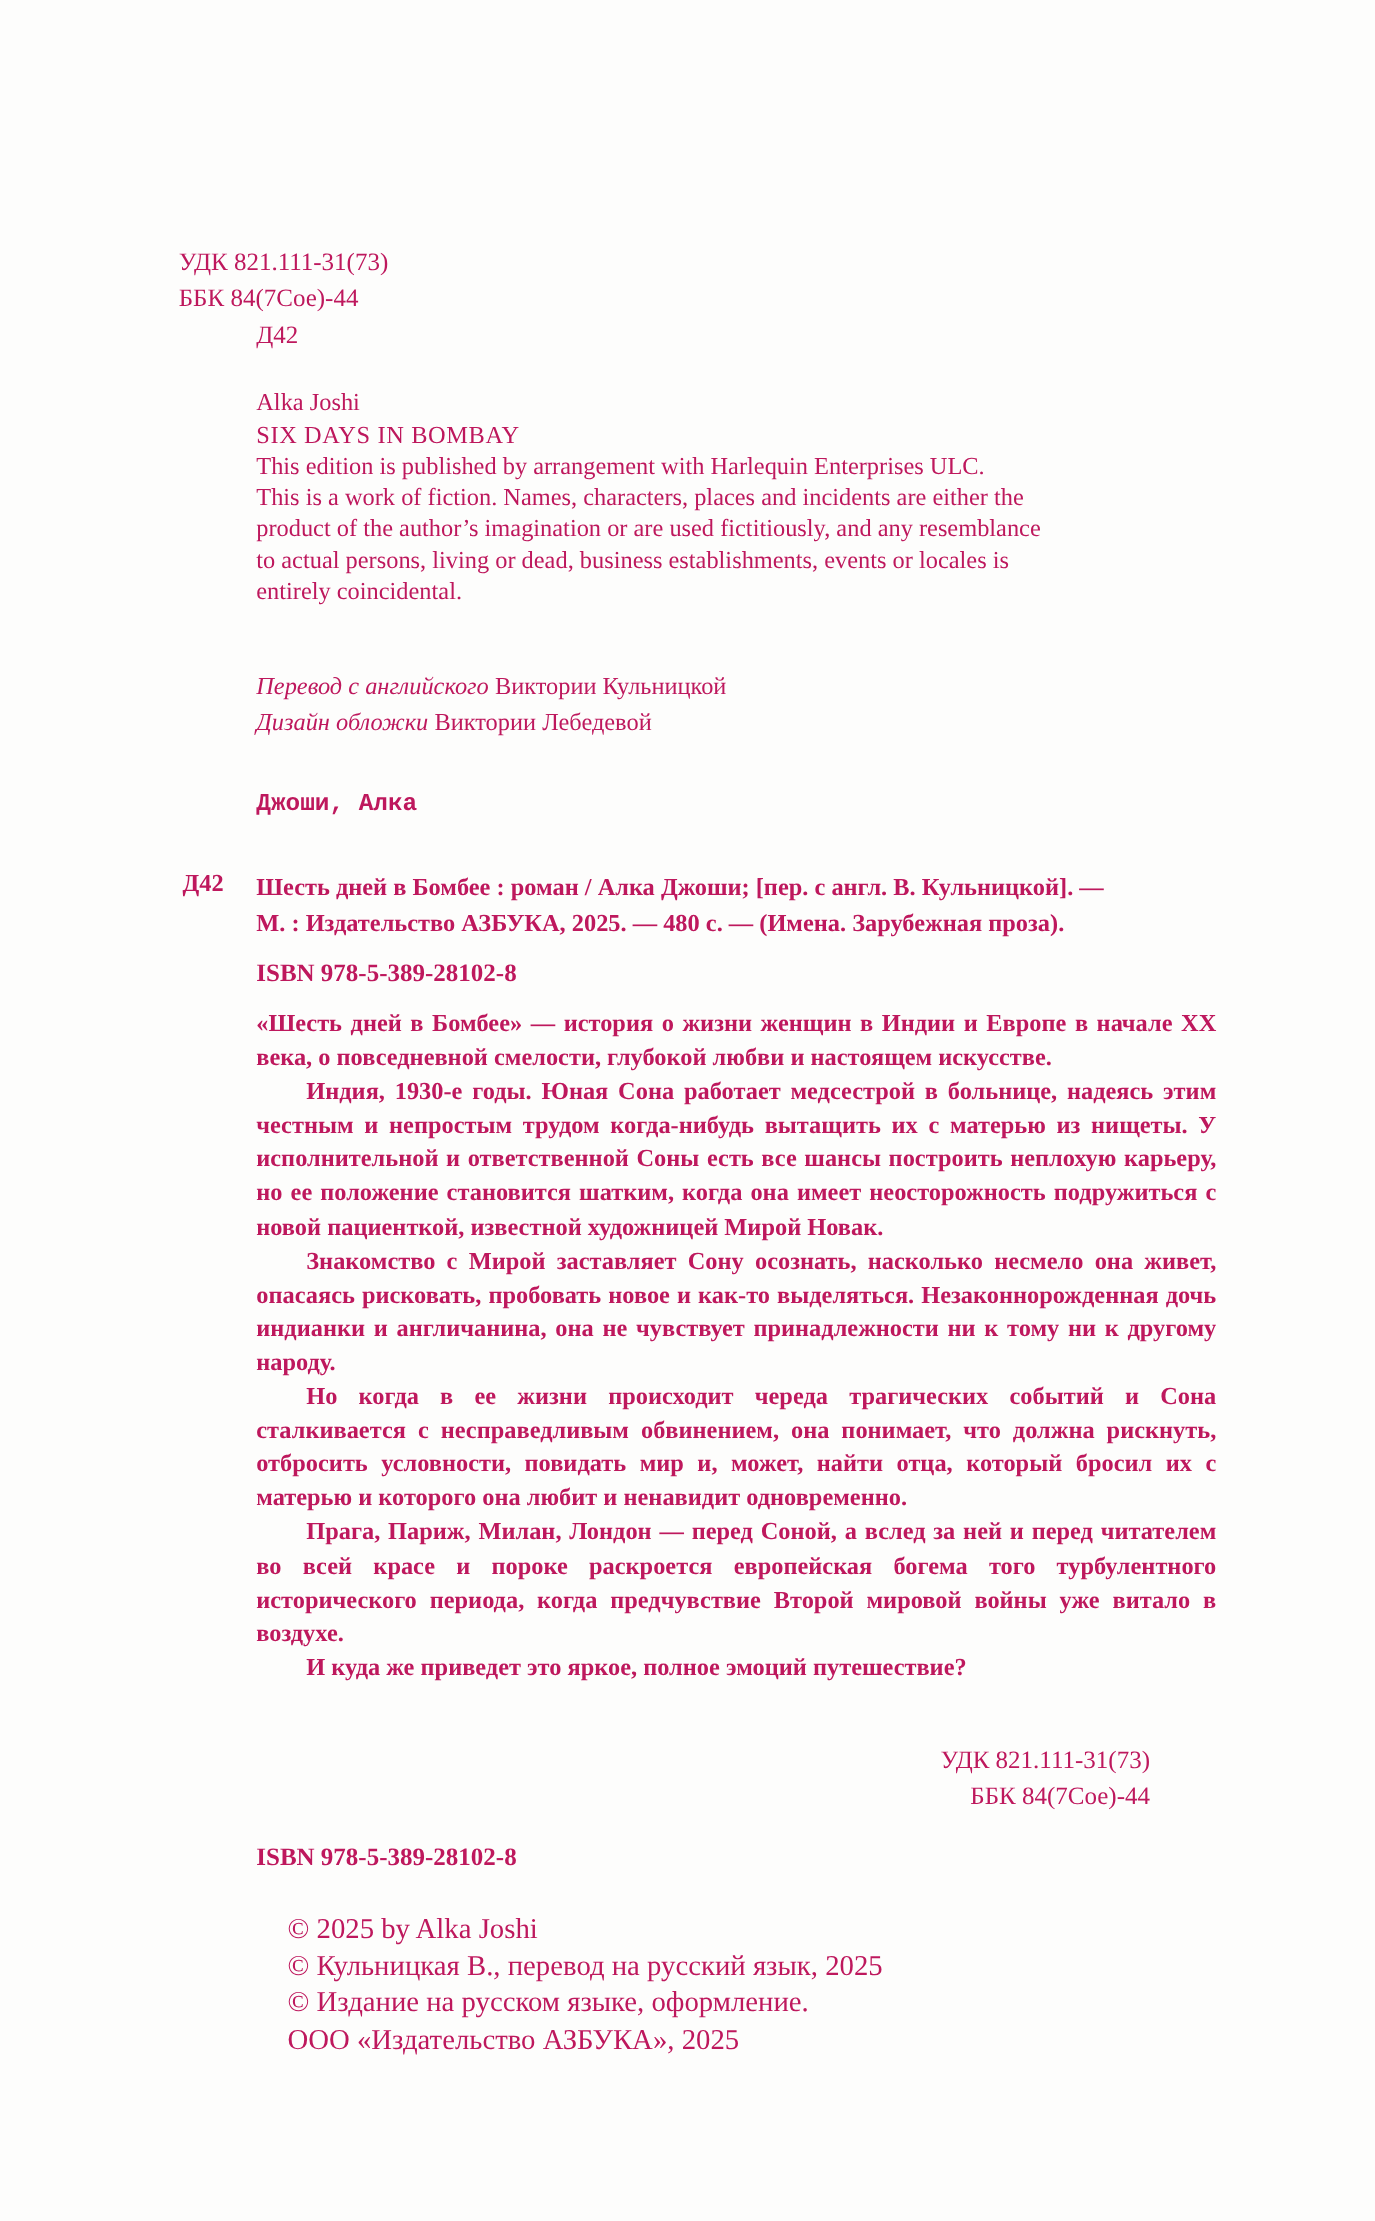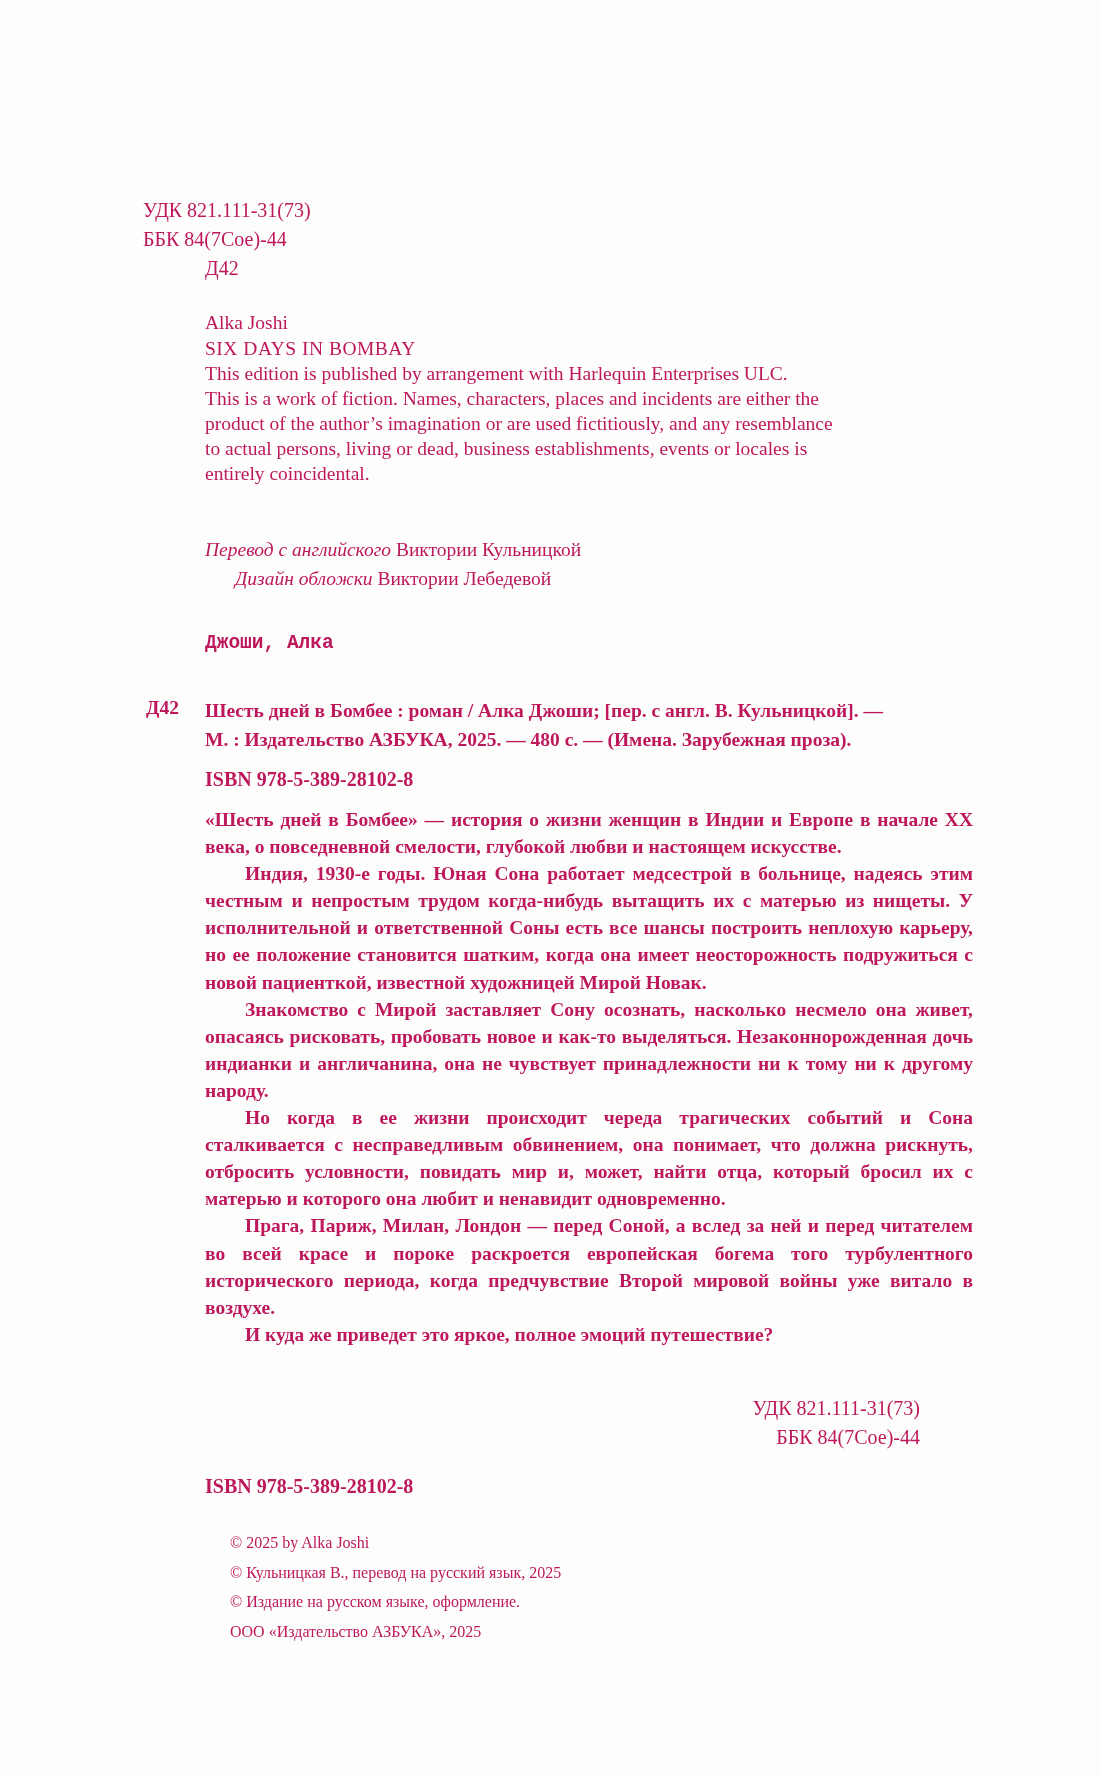--- a/index.html
+++ b/index.html
@@ -22,21 +22,21 @@
   
   .top-codes { left: 143px; top: 196px; line-height: 29px; font-size: 20px; }
   .top-codes .sign { margin-left: 62px; }
 
   
   .rights-block { left: 205px; top: 310px; width: 775px; line-height: 25px; }
   .rights-block .author-line { margin-bottom: 1px; }
   .rights-block .title-line { letter-spacing: 0.5px; }
 
   
-  .credits { left: 205px; top: 536px; line-height: 28.5px; text-align: center; }
+  .credits { left: 205px; top: 536px; line-height: 28.5px; }
   .credits .it { font-style: italic; }
 
   
   .catalog-author { left: 205px; top: 632px; font-weight: bold; font-family: Liberation Mono, monospace; }
   .catalog-sign   { left: 146px; top: 697px; font-weight: bold; }
   .catalog-text   { left: 205px; top: 697px; width: 775px; line-height: 28.5px; font-weight: bold; }
 
   .isbn-top    { left: 205px; top: 768px; font-weight: bold; font-size: 20px; }
   .isbn-bottom { left: 205px; top: 1475px; font-weight: bold; font-size: 20px; }
 
@@ -47,21 +47,21 @@
     font-weight: bold;
     text-align: justify;
   }
   .annotation .para { margin: 0; }
   .annotation .para.indent { text-indent: 40px; }
 
   
   .bottom-codes { right: 180px; top: 1394px; text-align: right; line-height: 28.5px; font-size: 20px; }
 
   
-  .copyright { left: 230px; top: 1528px; line-height: 29.5px; font-size: 16px; }
+  .copyright { left: 230px; top: 1528px; line-height: 29.5px; font-size: 23px; }
 </style>
 </head>
 <body>
 
 <div class="page">
 
   <div class="abs top-codes">
     <div>УДК 821.111-31(73)</div>
     <div>ББК 84(7Сое)-44</div>
     <div class="sign">Д42</div>

